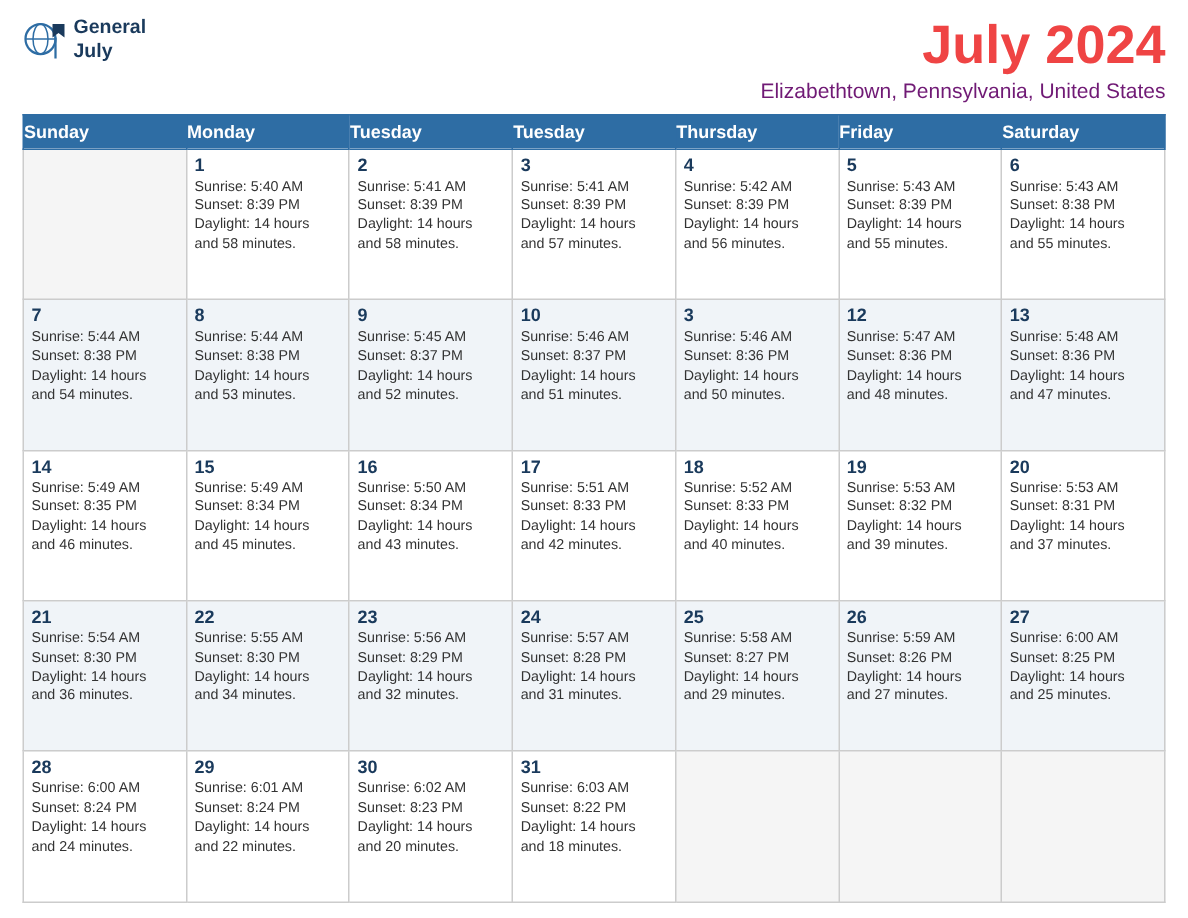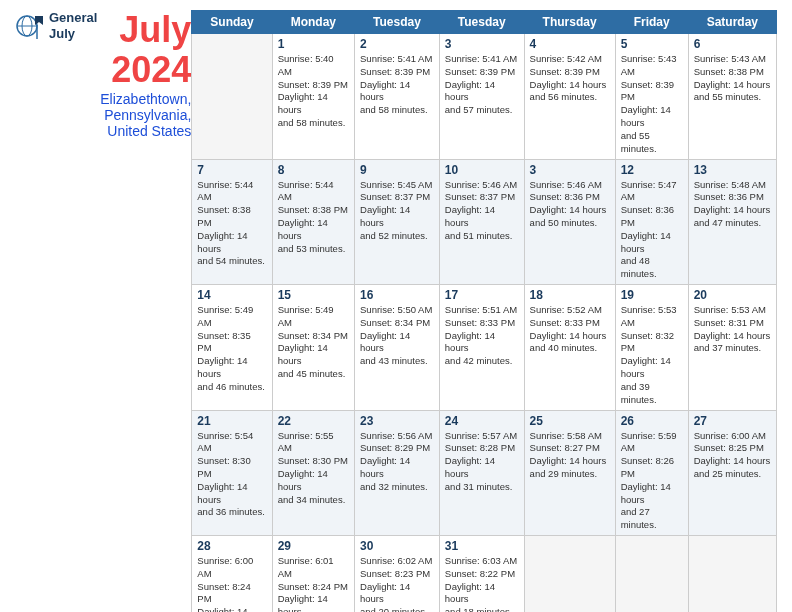--- a/index.html
+++ b/index.html
@@ -8,21 +8,21 @@
       background: #fff;
       width: 792px;
       height: 612px;
       overflow: hidden;
     }
     .page {
       width: 792px;
       height: 612px;
       padding: 10px 15px;
       display: flex;
-      flex-direction: row;
+      flex-direction: column;
     }
     .header {
       display: flex;
       justify-content: space-between;
       align-items: flex-start;
       margin-bottom: 8px;
     }
     .logo {
       display: flex;
       align-items: center;
@@ -42,34 +42,34 @@
       text-align: right;
     }
     .main-title {
       font-size: 36px;
       font-weight: bold;
       color: #ef4444;
       line-height: 1.1;
     }
     .subtitle {
       font-size: 14px;
-      color: #1d4ed8;
+      color: #701a75;
       margin-top: 2px;
     }
     .calendar {
       width: 100%;
       border-collapse: collapse;
       flex: 1;
       font-size: 10px;
     }
     .calendar th {
       background: #2e6da4;
       color: #fff;
       text-align: left;
-      padding: 4px 18px;
+      padding: 4px 0;
       font-size: 12px;
       font-weight: bold;
       border: 1px solid #2e6da4;
     }
     .calendar td {
       border: 1px solid #ccc;
       vertical-align: top;
       padding: 3px 5px;
       width: calc(100% / 7);
       background: #fff;

